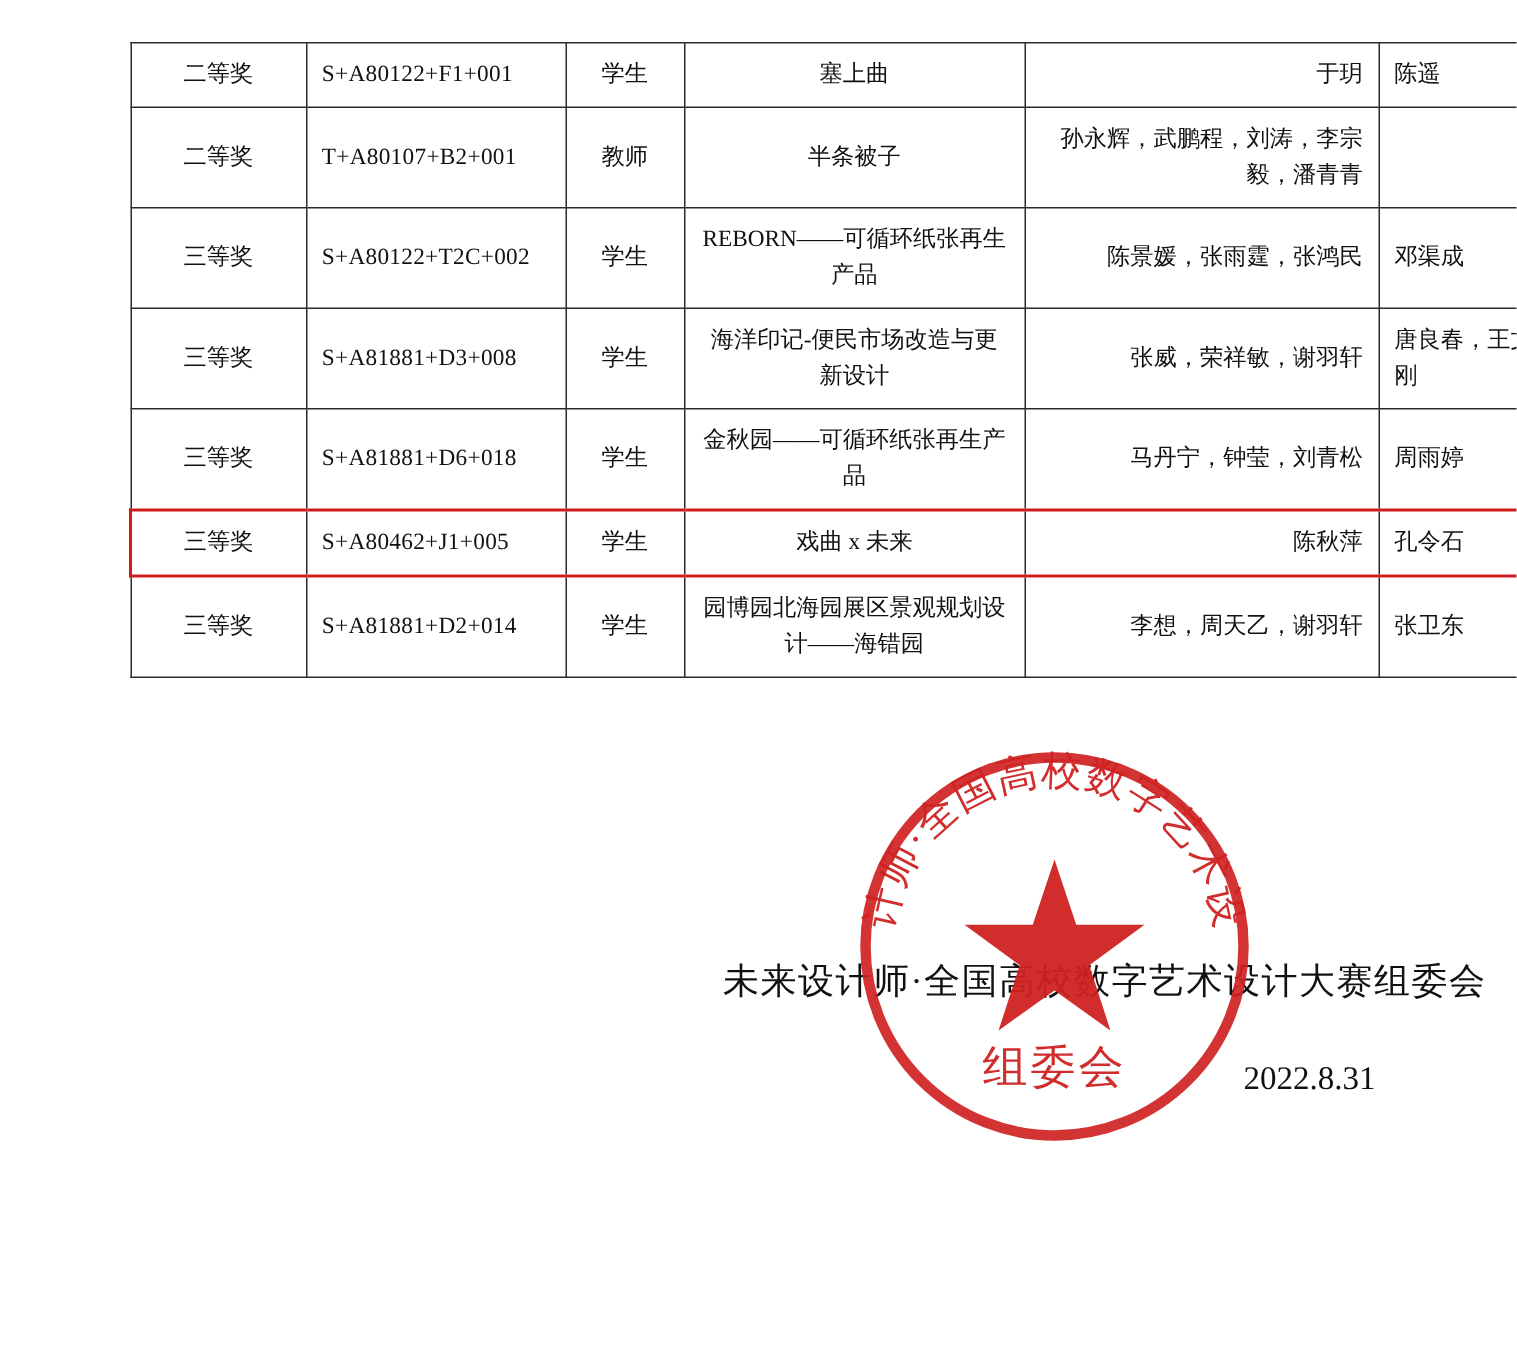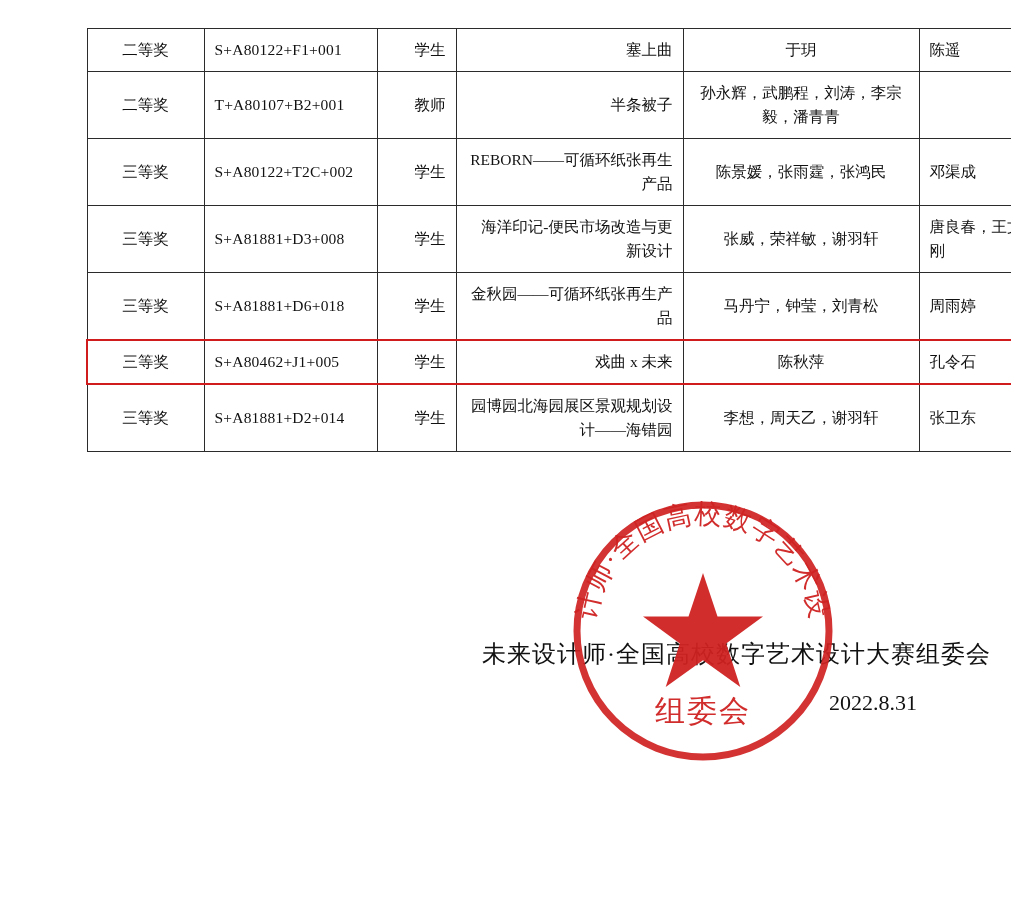--- a/index.html
+++ b/index.html
@@ -32,23 +32,23 @@
   .award-table td {
     border: 1px solid #2b2b2b;
     font-size: 15.5px;
     line-height: 1.55;
     padding: 9px 10px;
     vertical-align: middle;
     font-family: "Liberation Serif", "DejaVu Serif", serif;
   }
   .col-award   { width: 96px;  text-align: center; }
   .col-code    { width: 152px; font-family: "Liberation Sans", sans-serif; font-size: 14.5px; letter-spacing: .2px;}
-  .col-type    { width: 58px;  text-align: right; }
-  .col-title   { width: 206px; text-align: right; }
-  .col-authors { width: 215px; text-align: center; }
+  .col-type    { width: 58px;  text-align: center; }
+  .col-title   { width: 206px; text-align: center; }
+  .col-authors { width: 215px; text-align: right; }
   .col-teacher { width: 107px; text-align: left; }
 
   
   tr.highlight td {
     border-top: 2.5px solid #d01c1c;
     border-bottom: 2.5px solid #d01c1c;
   }
   tr.highlight td:first-child { border-left: 2.5px solid #d01c1c; }
   tr.highlight td:last-child  { border-right: 2.5px solid #d01c1c; }
 
@@ -66,21 +66,21 @@
     top: 168px;
     font-size: 24px;
     letter-spacing: 1px;
     white-space: nowrap;
     color: #111;
     font-family: "Liberation Serif", "DejaVu Serif", serif;
   }
   .date-line {
     position: absolute;
     left: 829px;
-    top: 220px;
+    top: 236px;
     font-size: 22px;
     white-space: nowrap;
     color: #111;
     font-family: "Liberation Serif", "DejaVu Serif", serif;
   }
 
   
   .seal {
     position: absolute;
     left: 562px;

